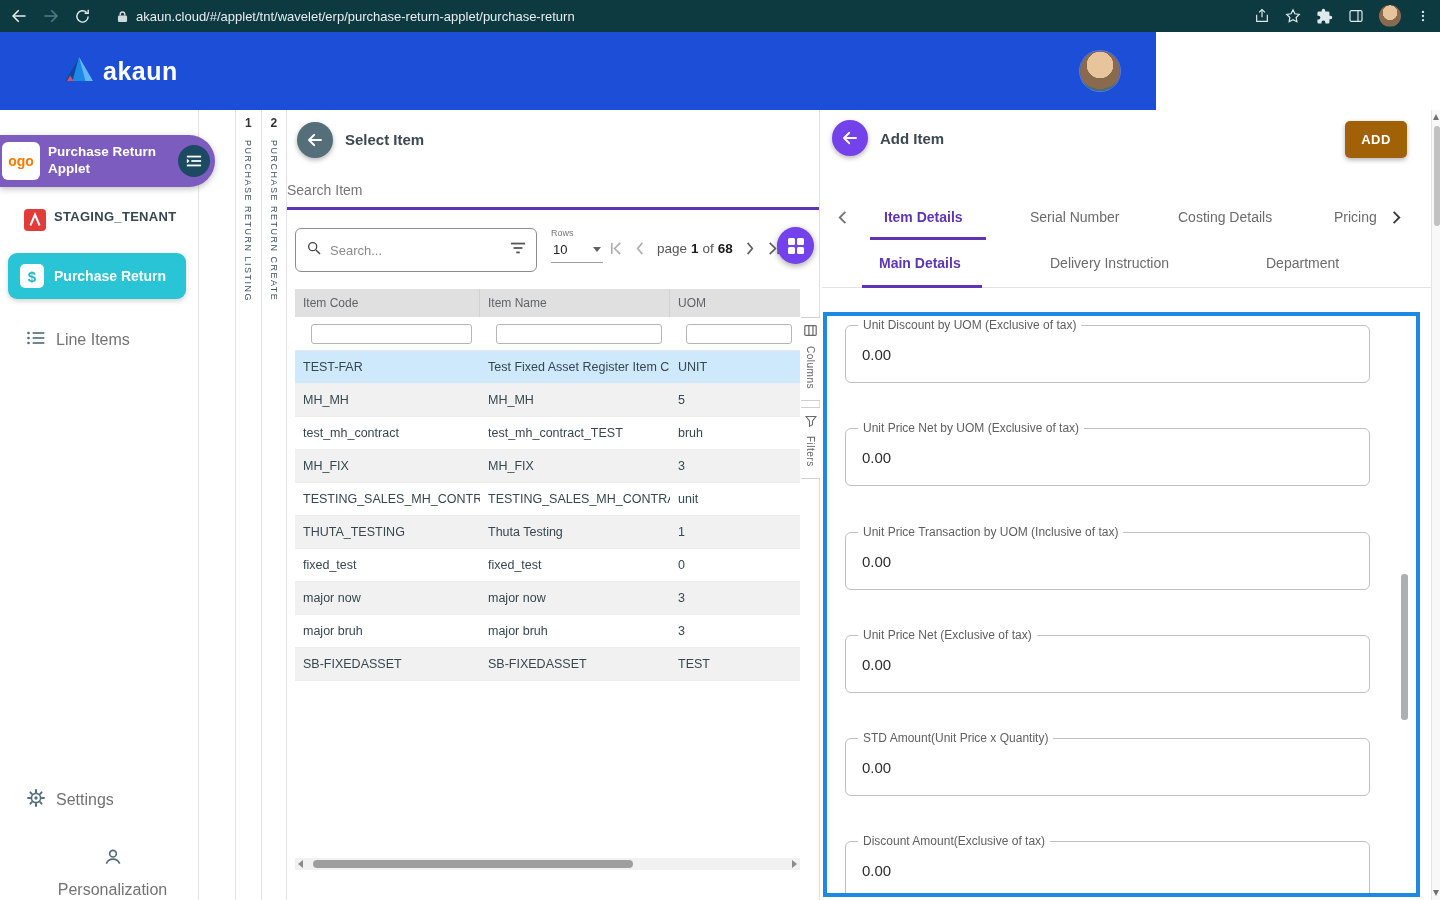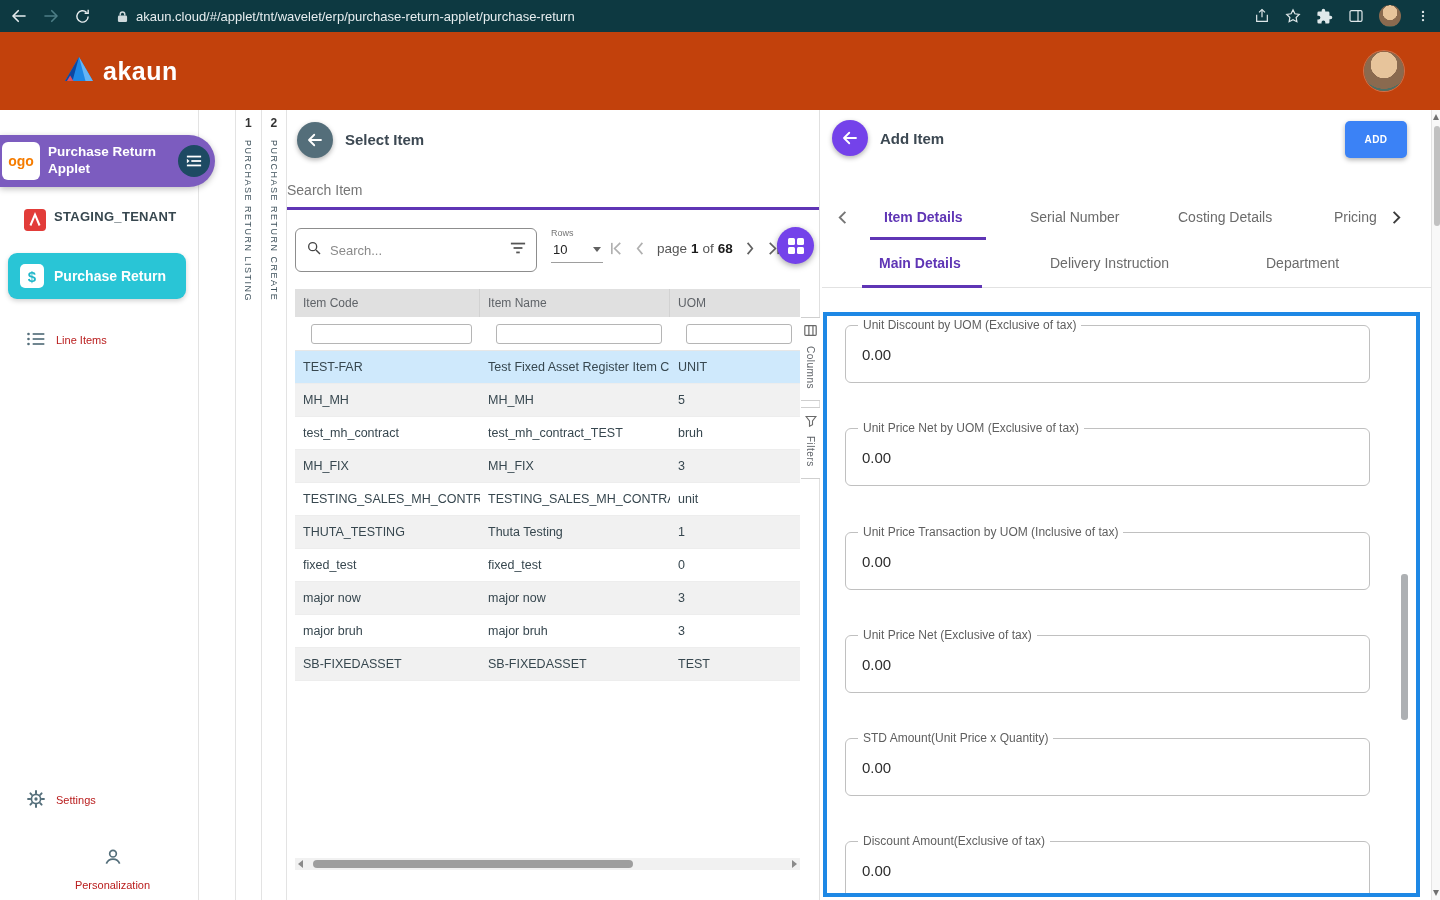--- a/index.html
+++ b/index.html
@@ -11,21 +11,21 @@
   #browser-bar { position:absolute; top:0; left:0; width:1440px; height:32px;
     background:#0d3941; display:flex; align-items:center; padding:0 10px; gap:14px; }
   .bb-ic { display:flex; align-items:center; justify-content:center; cursor:pointer; flex:none; }
   #address { display:flex; align-items:center; gap:8px; margin-left:12px; flex:1; min-width:0; }
   #address .url { color:#e6edef; font-size:13px; white-space:nowrap; overflow:hidden; }
   #bb-right { display:flex; align-items:center; gap:15px; margin-left:auto; }
   .bb-avatar { width:22px; height:22px; border-radius:50%;
     background:radial-gradient(circle at 50% 35%, #e7c49b 0 40%, #8a6a4f 41% 75%, #3f5d52 76%); }
 
   
-  #app-header { position:absolute; top:32px; left:0; width:1440px; height:78px; background:#c2410c;
+  #app-header { position:absolute; top:32px; left:0; width:1156px; height:78px; background:#1d4ed8;
     display:flex; align-items:center; padding:0 24px;justify-content:space-between; }
   #brand { display:flex; align-items:center; gap:9px; margin-left:40px; }
   #brand .brand-text { color:#fff; font-size:25px; font-weight:bold; letter-spacing:.5px; }
   #header-avatar { margin-left:auto; width:40px; height:40px; border-radius:50%; margin-right:12px;
     background:radial-gradient(circle at 50% 35%, #e7c49b 0 40%, #8a6a4f 41% 72%, #4c7066 73%);
     box-shadow:0 0 0 1px rgba(255,255,255,.25); cursor:pointer; }
 
   
   #sidebar { position:absolute; top:110px; left:0; width:199px; height:790px; background:#fff;
     border-right:1px solid #e3e3e3; }
@@ -42,21 +42,21 @@
     align-items:flex-start; gap:8px; padding-left:24px; cursor:pointer; }
   #tenant-row span { font-size:13px; font-weight:bold; color:#37474f; letter-spacing:.3px; }
   #pr-button { position:absolute; top:143px; left:8px; width:178px; height:46px; background:#29c5d6;
     border-radius:9px; display:flex; align-items:center; gap:10px; padding-left:12px;
     box-shadow:0 2px 5px rgba(0,0,0,.18); cursor:pointer; }
   #pr-button .chip { width:24px; height:24px; background:#fff; border-radius:5px; display:flex;
     align-items:center; justify-content:center; color:#1fb6c9; font-weight:bold; font-size:15px; }
   #pr-button span.lbl { color:#fff; font-size:14px; font-weight:bold; }
   .side-row { position:absolute; left:0; width:199px; height:32px; display:flex; align-items:center;
     gap:10px; padding-left:26px; cursor:pointer; }
-  .side-row span { font-size:11px; color:#b91c1c; }
+  .side-row span { font-size:16px; color:#737373; }
   #row-line-items { top:214px; }
   #row-settings { top:674px; }
   #row-personalization { top:737px;flex-direction:column; }
 
   
   #vstrip { position:absolute; top:110px; left:235px; width:52px; height:790px;
     border-left:1px solid #e3e3e3; display:flex; }
   .vcol { width:26px; height:100%; border-right:1px solid #e3e3e3; display:flex; flex-direction:column;
     align-items:center; padding-top:6px; cursor:pointer; }
   .vnum { font-size:12px; font-weight:bold; color:#333; }
@@ -121,22 +121,22 @@
     margin:0 3px; cursor:pointer; }
   .hs-left { border-right:5px solid #8a8a8a; }
   .hs-right { border-left:5px solid #8a8a8a; margin-left:auto; }
   #hs-thumb { position:absolute; left:18px; top:2px; width:320px; height:8px; background:#9e9e9e;
     border-radius:4px; cursor:grab; }
 
   
   #add-panel { position:absolute; top:110px; left:822px; width:610px; height:790px; background:#fff; }
   #ap-back { left:10px; top:10px; background:#7442ea; }
   #ap-title { position:absolute; left:58px; top:20px; font-size:15px; font-weight:bold; color:#3c4852; }
-  #add-btn { position:absolute; left:523px; top:11px; width:62px; height:37px; background:#3b82f6;
-    border:none; border-radius:5px; color:#fff; font-weight:bold; font-size:10px; letter-spacing:.5px;
+  #add-btn { position:absolute; left:523px; top:11px; width:62px; height:37px; background:#a16207;
+    border:none; border-radius:5px; color:#fff; font-weight:bold; font-size:13px; letter-spacing:.5px;
     box-shadow:0 2px 5px rgba(0,0,0,.3); cursor:pointer; font-family:"Liberation Sans",sans-serif; }
   #tabs { position:absolute; top:85px; left:0; width:100%; height:45px; }
   .tab { position:absolute; top:14px; font-size:14px; color:#6b6b6b; cursor:pointer; white-space:nowrap; }
   .tab.active { color:#5f35b5; font-weight:bold; }
   #tab-underline { position:absolute; left:48px; top:42px; width:116px; height:3px; background:#5f35b5; }
   .tab-chevron { position:absolute; top:15px; cursor:pointer; }
   #subtabs { position:absolute; top:130px; left:0; width:100%; height:48px; border-bottom:1px solid #e2e2e2; }
   .subtab { position:absolute; top:15px; font-size:14px; color:#6b6b6b; cursor:pointer; white-space:nowrap; }
   .subtab.active { color:#5f35b5; font-weight:bold; }
   #subtab-underline { position:absolute; left:40px; top:45px; width:120px; height:3px; background:#5f35b5; }

